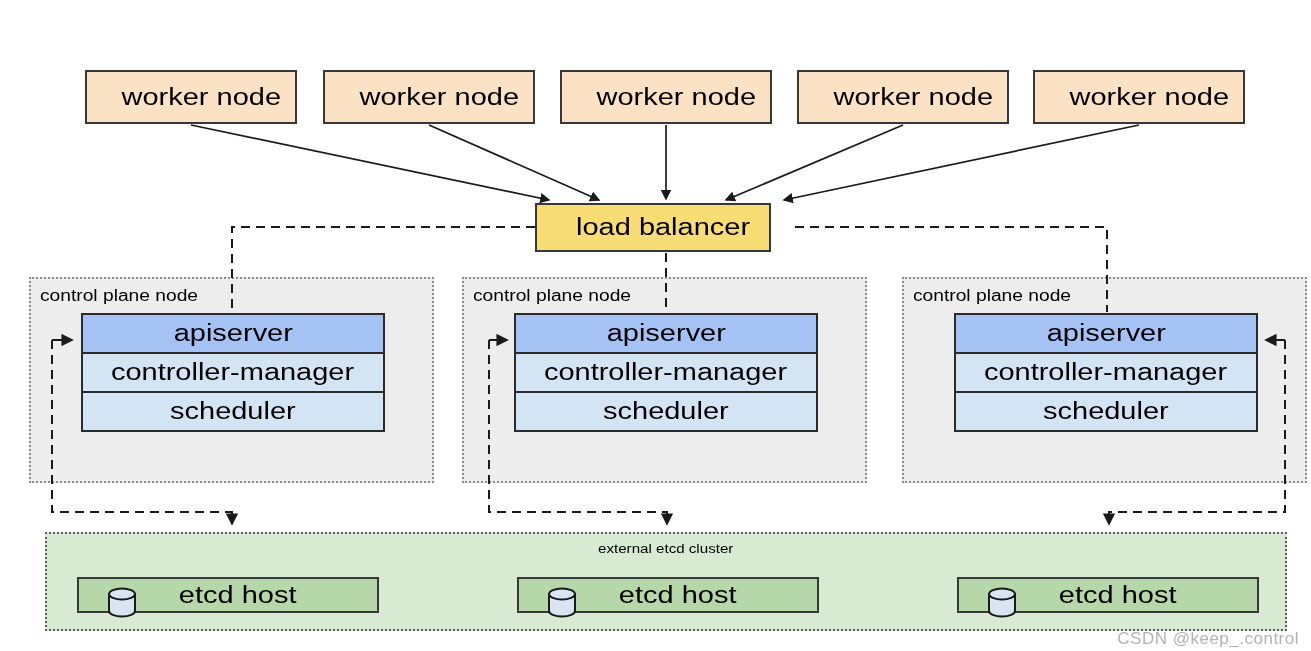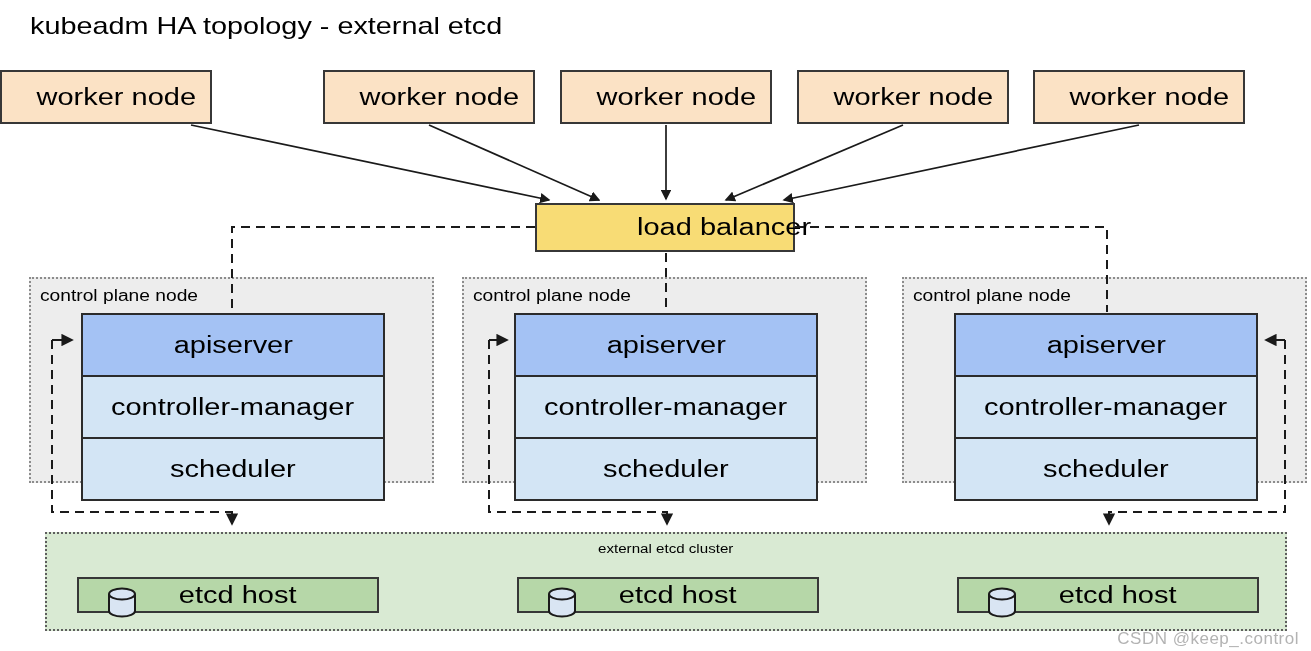--- a/index.html
+++ b/index.html
@@ -16,33 +16,33 @@
   .box{position:absolute;box-sizing:border-box;display:flex;align-items:center;justify-content:center;padding-left:20px;}
 
   .worker{
     top:70px;width:212px;height:54px;background:var(--worker-fill,#fce5cd);
     border:2px solid var(--box-border,#3a3a3a);font-size:23px;
   }
   .worker:nth-of-type(1){left:85px;}
   #worker-2{left:323px;} #worker-3{left:560px;} #worker-4{left:797px;} #worker-5{left:1033px;}
 
   #load-balancer{
-    left:535px;top:203px;width:260px;height:49px;
-    background:var(--lb-fill,#f8dc75);border:2px solid var(--box-border,#3a3a3a);font-size:23px;justify-content:flex-end;
+    left:535px;top:203px;width:236px;height:49px;
+    background:var(--lb-fill,#f8dc75);border:2px solid var(--box-border,#3a3a3a);font-size:23px;
   }
 
   .cp{
     position:absolute;top:277px;width:405px;height:206px;box-sizing:border-box;
     background:var(--cp-bg,#ededed);border:2px dotted var(--cp-border,#8c8c8c);
   }
   #cp-1{left:29px;} #cp-2{left:462px;} #cp-3{left:902px;}
   .cp-label{position:absolute;left:9px;top:8px;font-size:16px;}
   .cp-stack{position:absolute;left:50px;top:34px;width:304px;}
   .cp-row{
-    box-sizing:border-box;height:64px;width:100%;display:flex;align-items:center;justify-content:center;
+    box-sizing:border-box;height:41px;width:100%;display:flex;align-items:center;justify-content:center;
     border:2px solid #2b2b2b;margin-top:-2px;background:var(--component-fill,#d3e5f5);font-size:23px;
   }
   .cp-row:first-child{margin-top:0;background:var(--apiserver-fill,#a4c2f4);}
 
   #etcd-cluster{
     position:absolute;left:45px;top:532px;width:1242px;height:99px;box-sizing:border-box;
     background:var(--cluster-bg,#d9ead3);border:2px dotted var(--cluster-border,#5e5e5e);
   }
   #etcd-cluster-label{position:absolute;left:0;right:0;top:8px;text-align:center;font-size:12px;}
   .etcd-host{
@@ -90,23 +90,20 @@
     <g>
       <line class="stub-line" x1="52" y1="340" x2="72" y2="340" marker-end="url(#arrowhead)"></line>
       <path class="dash-line" d="M52,340 L52,512 L232,512 L232,524" marker-end="url(#arrowhead)"></path>
       <line class="stub-line" x1="489" y1="340" x2="507" y2="340" marker-end="url(#arrowhead)"></line>
       <path class="dash-line" d="M489,340 L489,512 L667,512 L667,524" marker-end="url(#arrowhead)"></path>
       <line class="stub-line" x1="1285" y1="340" x2="1266" y2="340" marker-end="url(#arrowhead)"></line>
       <path class="dash-line" d="M1285,340 L1285,512 L1109,512 L1109,524" marker-end="url(#arrowhead)"></path>
     </g>
   </svg>
 
-  <div id="title">
-    <span class="sx-left">kubeadm HA topology - external etcd</span>
-  </div>
 
   <div class="box worker" id="worker-1">
     <span class="sx">worker node</span>
   </div>
   <div class="box worker" id="worker-2">
     <span class="sx">worker node</span>
   </div>
   <div class="box worker" id="worker-3">
     <span class="sx">worker node</span>
   </div>

